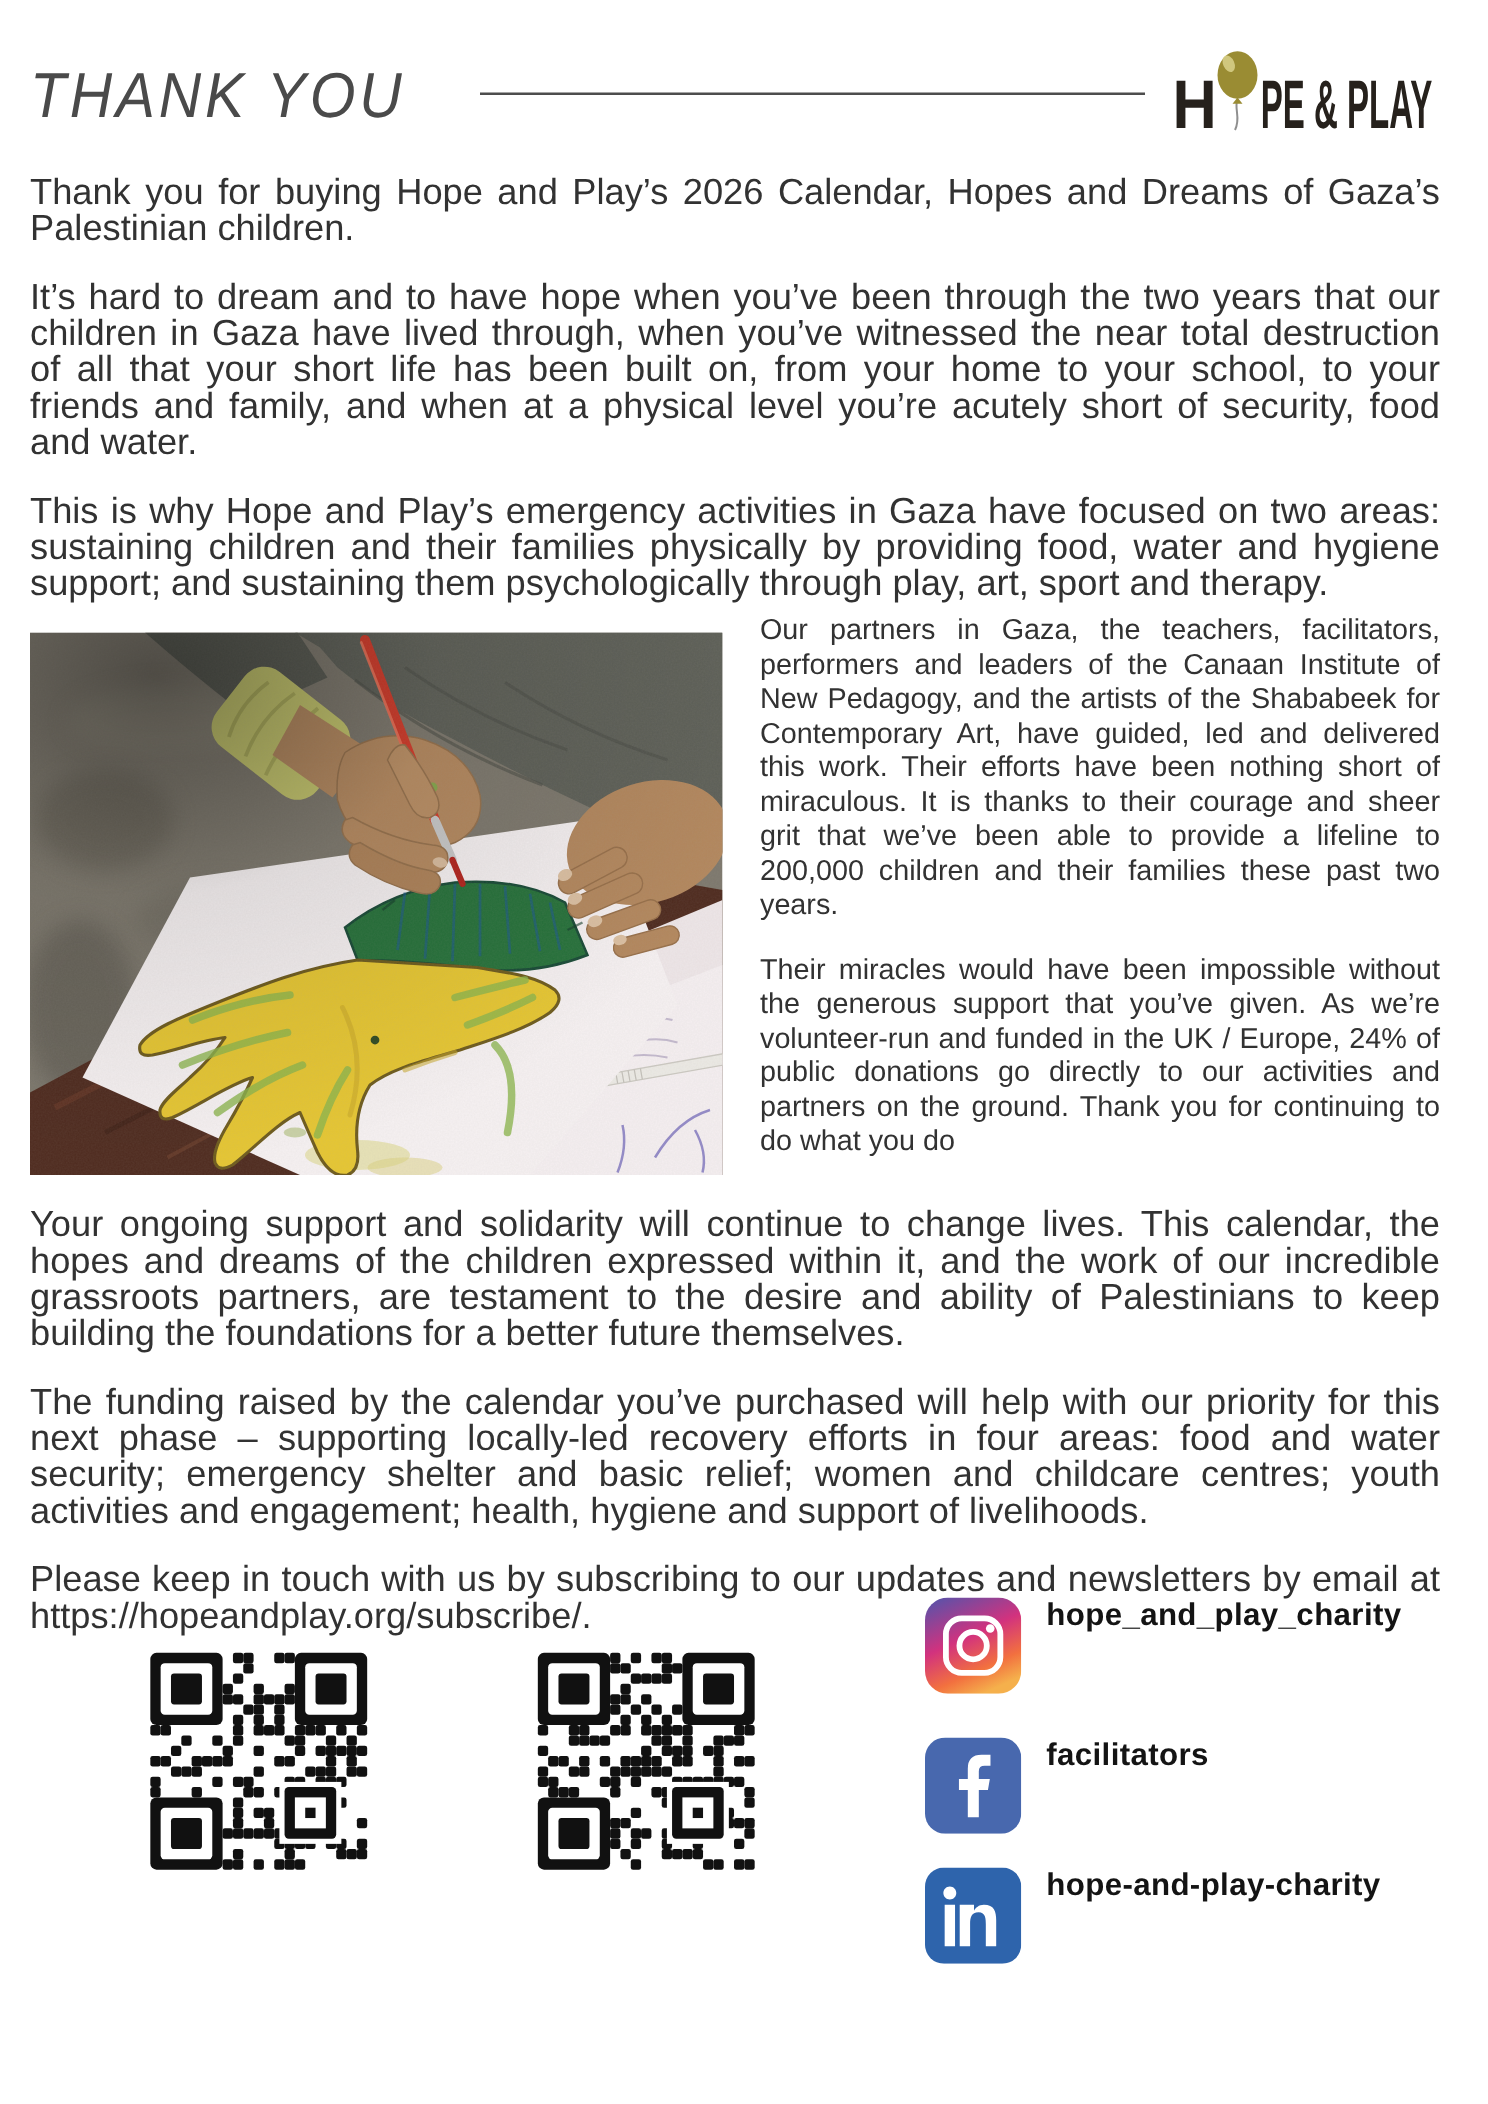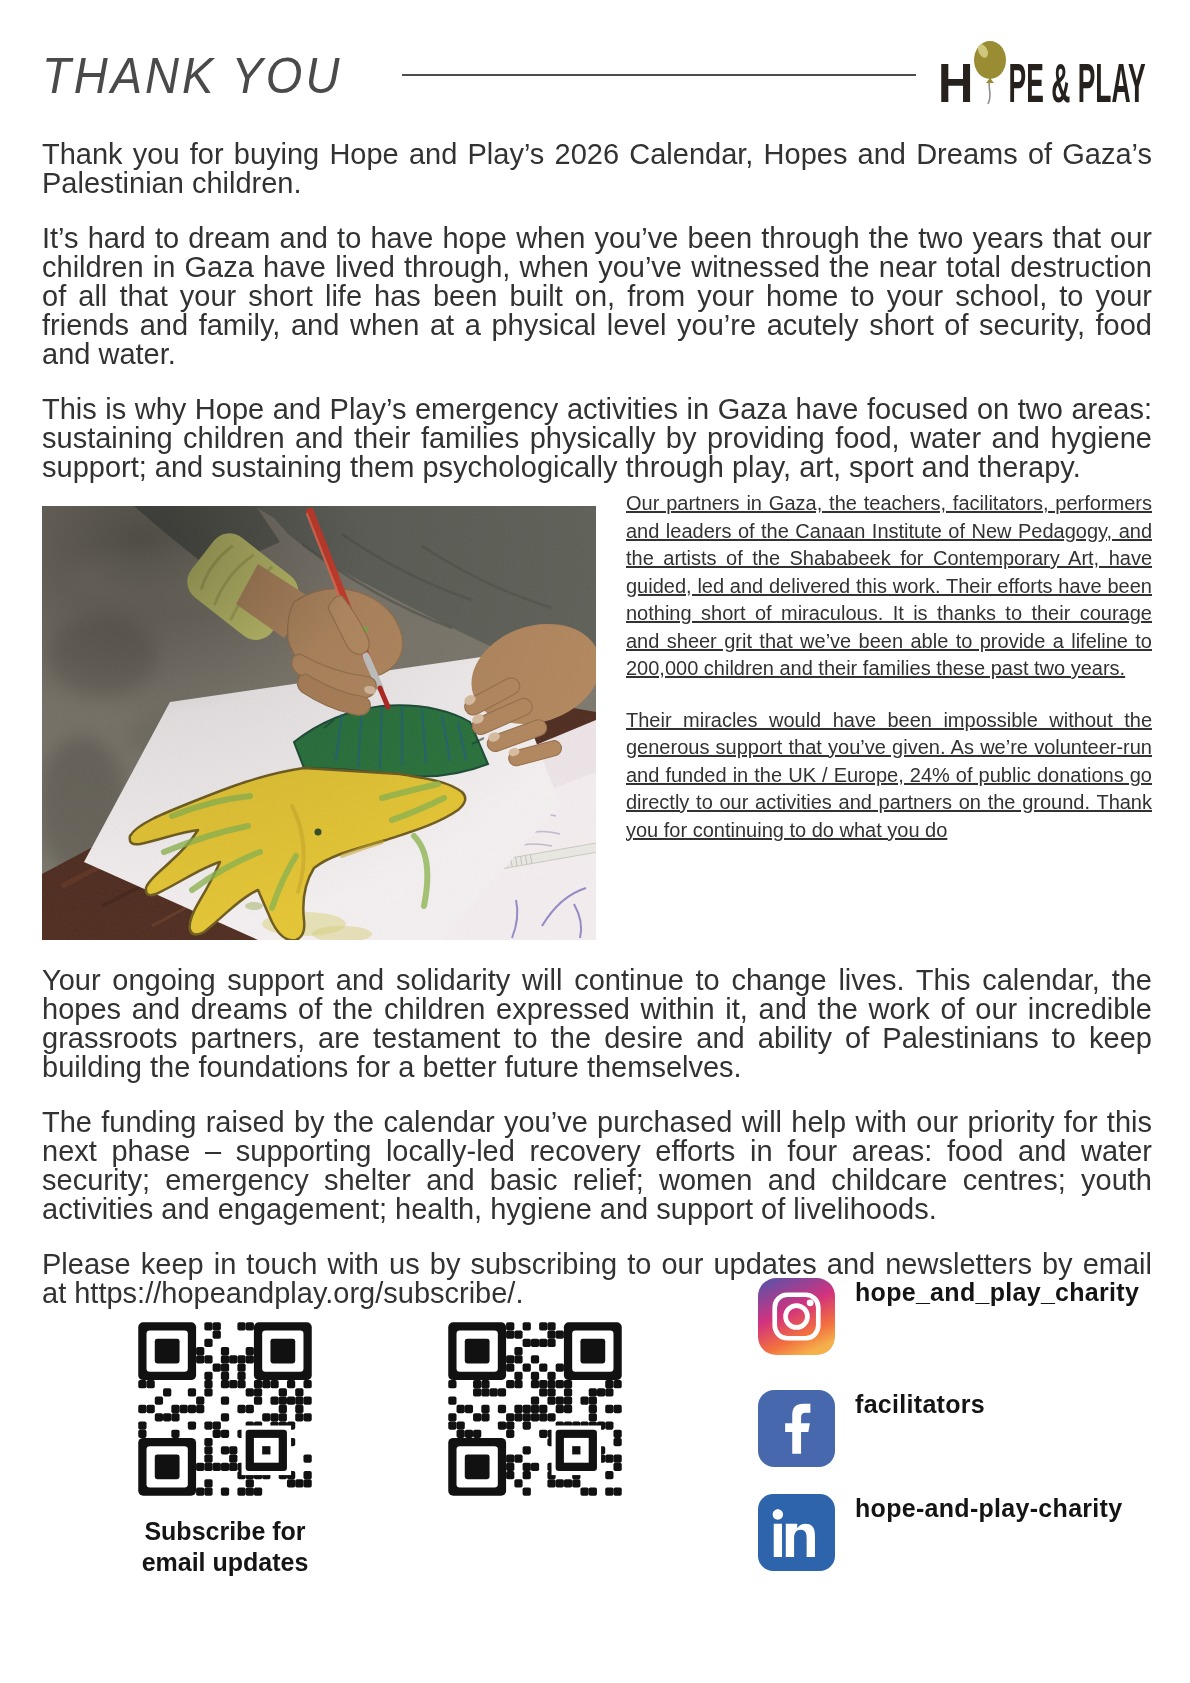--- a/index.html
+++ b/index.html
@@ -1,34 +1,34 @@
 <!DOCTYPE html>
 <html><head>
 <meta charset="utf-8">
 <style>
   html,body{margin:0;padding:0;background:#ffffff;}
   body{width:1190px;height:1683px;overflow:hidden;font-family:"Liberation Sans",sans-serif;}
-  .page{box-sizing:border-box;width:1190px;height:1683px;padding:34px 38px 0 42px;position:relative;}
+  .page{box-sizing:border-box;width:1190px;height:1683px;padding:34px 38px 0 24px;position:relative;}
 
   
   .header{display:flex;align-items:center;height:82px;}
   .title{font-size:47px;font-style:italic;font-weight:400;color:#4a4a4a;letter-spacing:3px;white-space:nowrap;transform:scaleY(1.08);transform-origin:left center;}
   .rule{flex:1;height:2px;background:#4d4d4d;margin:0 22px 0 60px;}
   .logo-svg{flex:0 0 auto;}
 
   
   .p{font-size:29px;line-height:29px;color:#323232;text-align:justify;margin:26px 0 0 0;}
   .p.first{margin-top:24px;}
 
   
   .columns{display:flex;gap:30px;margin-top:8px;}
   .col-left{width:554px;flex:0 0 auto;}
   .photo-svg{display:block;margin-top:16px;width:554px;height:434px;}
   .caption{font-size:22px;font-style:italic;color:#3c3c3c;margin-top:10px;letter-spacing:.2px;}
-  .col-right{flex:1;font-size:20px;line-height:27.5px;color:#323232;text-align:justify;text-decoration:underline;}
+  .col-right{flex:1;font-size:23px;line-height:27.5px;color:#323232;text-align:justify;}
   .col-right .rp + .rp{margin-top:24px;}
 
   
   .bottom{position:relative;height:300px;margin-top:6px;}
   .qr{position:absolute;top:0;width:190px;height:190px;}
   .qr.sub{left:88px;}
   .qr.don{left:398px;}
   .qr-label{position:absolute;top:202px;width:312px;text-align:center;font-weight:bold;font-size:25px;line-height:31px;color:#151515;white-space:pre-line;}
   .qr-label.sub{left:27px;}
   .qr-label.don{left:337px;}
@@ -464,22 +464,20 @@
         <rect x="15" y="1" width="5" height="5" rx="0.4" fill="#fff"></rect>
         <rect x="16" y="2" width="3" height="3" rx="0.3"></rect>
         <rect x="0" y="14" width="7" height="7" rx="0.6"></rect>
         <rect x="1" y="15" width="5" height="5" rx="0.4" fill="#fff"></rect>
         <rect x="2" y="16" width="3" height="3" rx="0.3"></rect>
         <rect x="12.5" y="12.5" width="6" height="6" fill="#fff"></rect>
         <rect x="13" y="13" width="5" height="5" rx="0.4"></rect>
         <rect x="14" y="14" width="3" height="3" fill="#fff"></rect>
         <rect x="15" y="15" width="1" height="1"></rect>
       </svg>
-    <div class="qr-label sub">Subscribe for
-email updates</div>
 
     <div class="social">
       <div class="social-row r0">
         <svg width="77" height="77" viewBox="0 0 76 76">
           <defs>
             <linearGradient id="iggrad" x1="15%" y1="0%" x2="60%" y2="100%">
               <stop offset="0%" stop-color="#5d51a8"></stop>
               <stop offset="45%" stop-color="#d2327e"></stop>
               <stop offset="78%" stop-color="#f2703f"></stop>
               <stop offset="100%" stop-color="#f5b04c"></stop>

